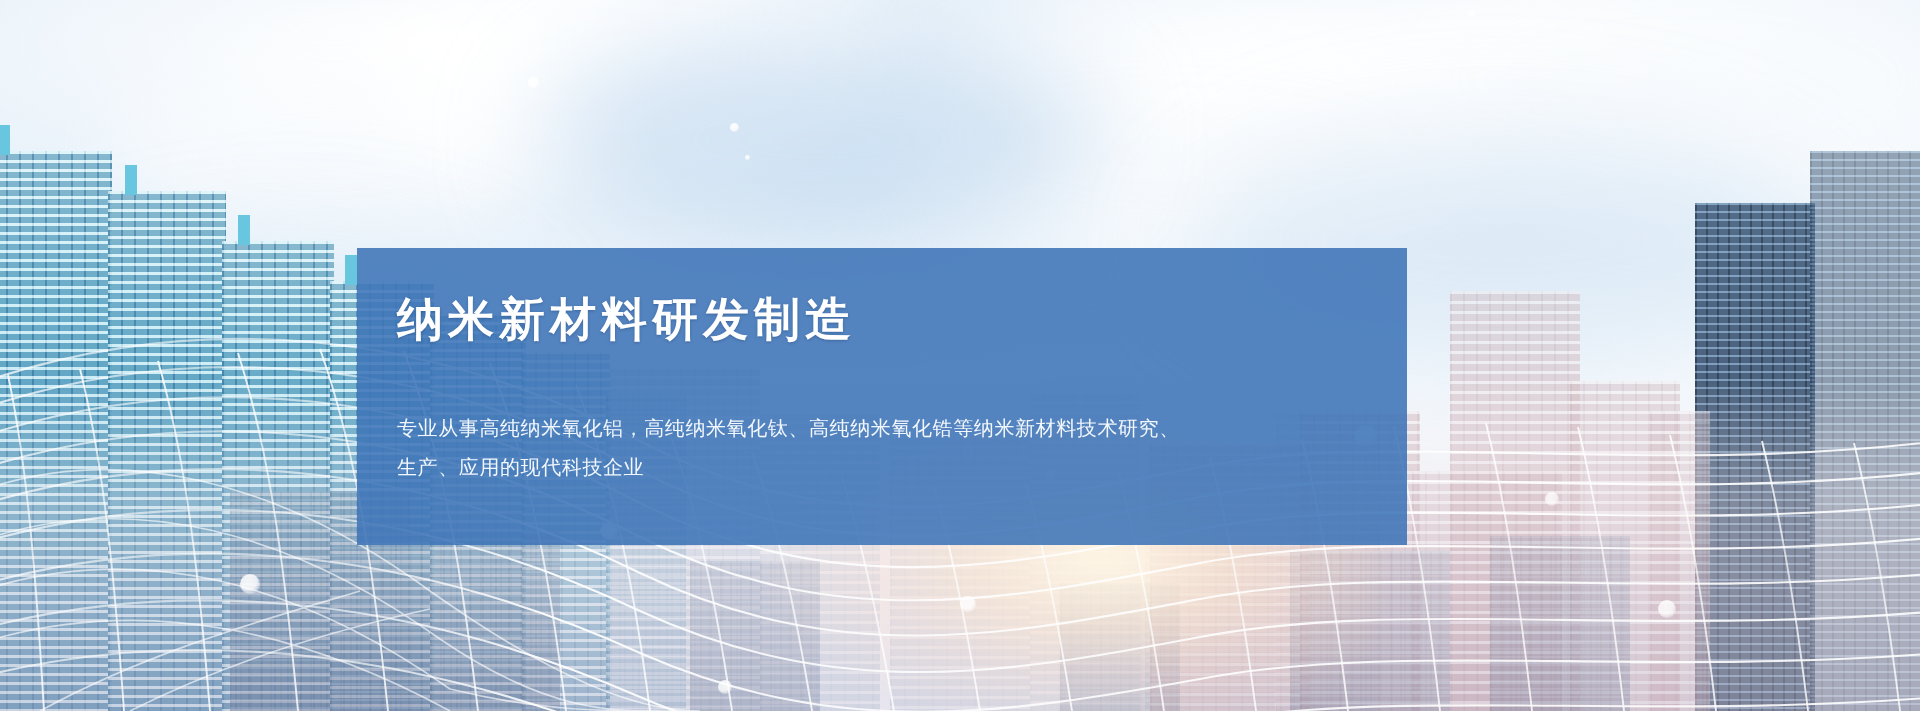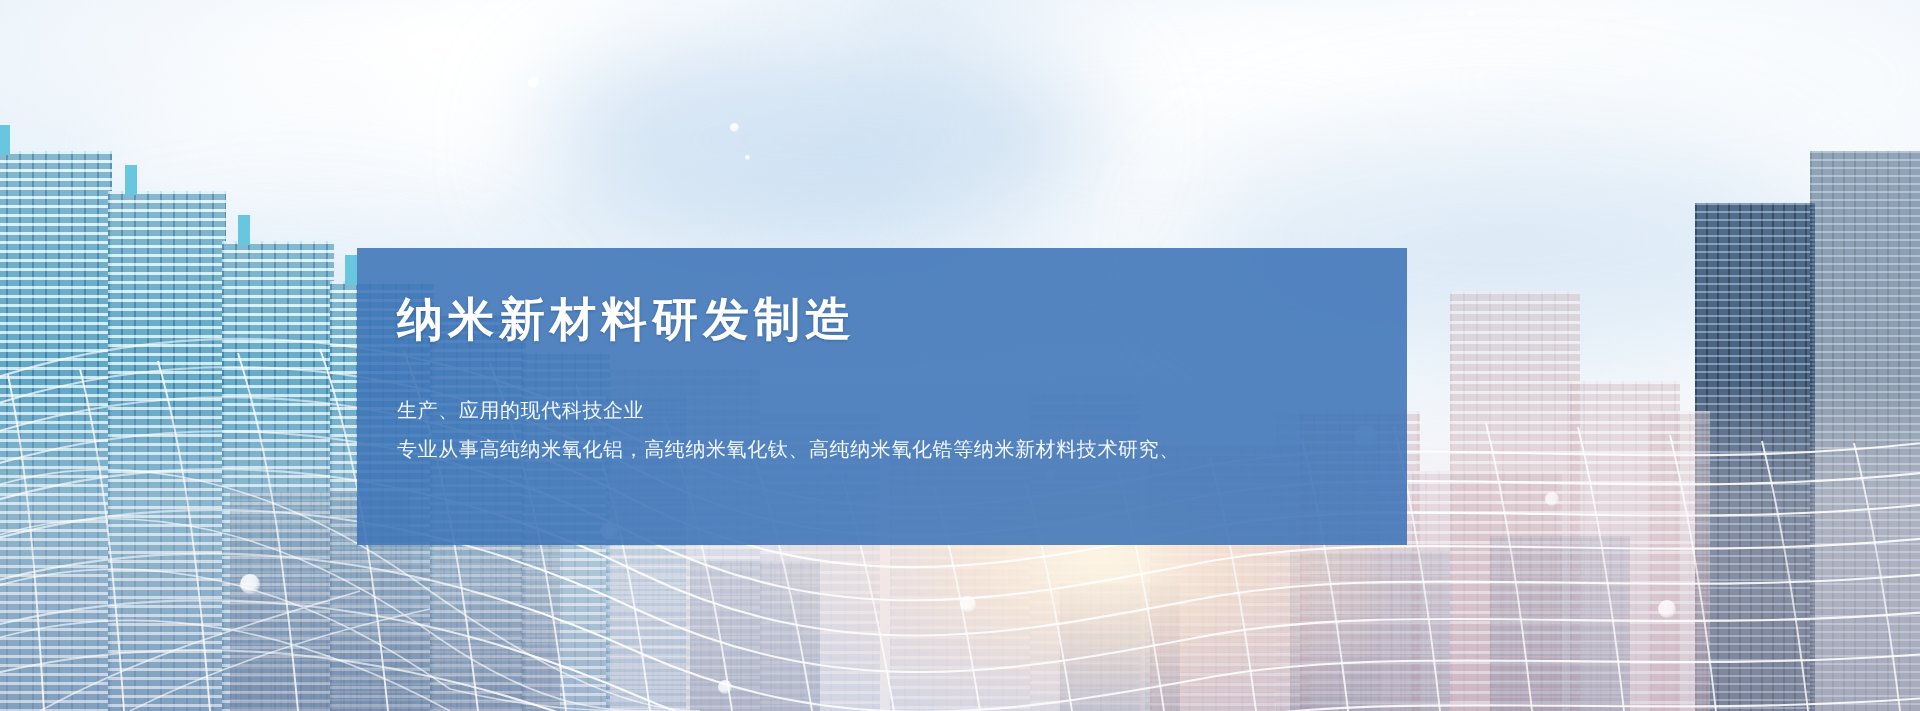--- a/index.html
+++ b/index.html
@@ -154,21 +154,21 @@
     background:rgba(62,116,183,.88);
     padding:44px 40px 0 40px;
   }
   .panel-title {
     color:#ffffff;
     font-size:46px;
     font-weight:bold;
     letter-spacing:5px;
     line-height:1.2;
     text-shadow:0 1px 3px rgba(20,50,95,.35);
-    margin-bottom:44px;
+    margin-bottom:62px;
     white-space:nowrap;
   }
   .panel-desc {
     color:#f2f7fd;
     font-size:20px;
     line-height:1.95;
     letter-spacing:.6px;
     font-weight:400;
     max-width:975px;
   }
@@ -360,18 +360,18 @@
   <div class="dot" style="left:1658px; top:600px; width:18px; height:18px; opacity:.85;"></div>
   <div class="dot" style="left:1045px; top:470px; width:10px; height:10px; opacity:.7;"></div>
   <div class="dot" style="left:528px;  top:77px;  width:11px; height:11px; opacity:.95;"></div>
   <div class="dot" style="left:730px;  top:123px; width:9px;  height:9px;  opacity:.9;"></div>
   <div class="dot" style="left:745px;  top:155px; width:5px;  height:5px;  opacity:.85;"></div>
   <div class="dot" style="left:1468px; top:10px;  width:7px;  height:7px;  opacity:.8;"></div>
 
   <div class="panel">
     <div class="panel-title">纳米新材料研发制造</div>
     <div class="panel-desc">
+      <span>专业从事高纯纳米氧化铝，高纯纳米氧化钛、高纯纳米氧化锆等纳米新材料技术研究、</span>
       <span>生产、应用的现代科技企业</span>
-      <span>专业从事高纯纳米氧化铝，高纯纳米氧化钛、高纯纳米氧化锆等纳米新材料技术研究、</span>
     </div>
   </div>
 
 </div>
 
 </body></html>

